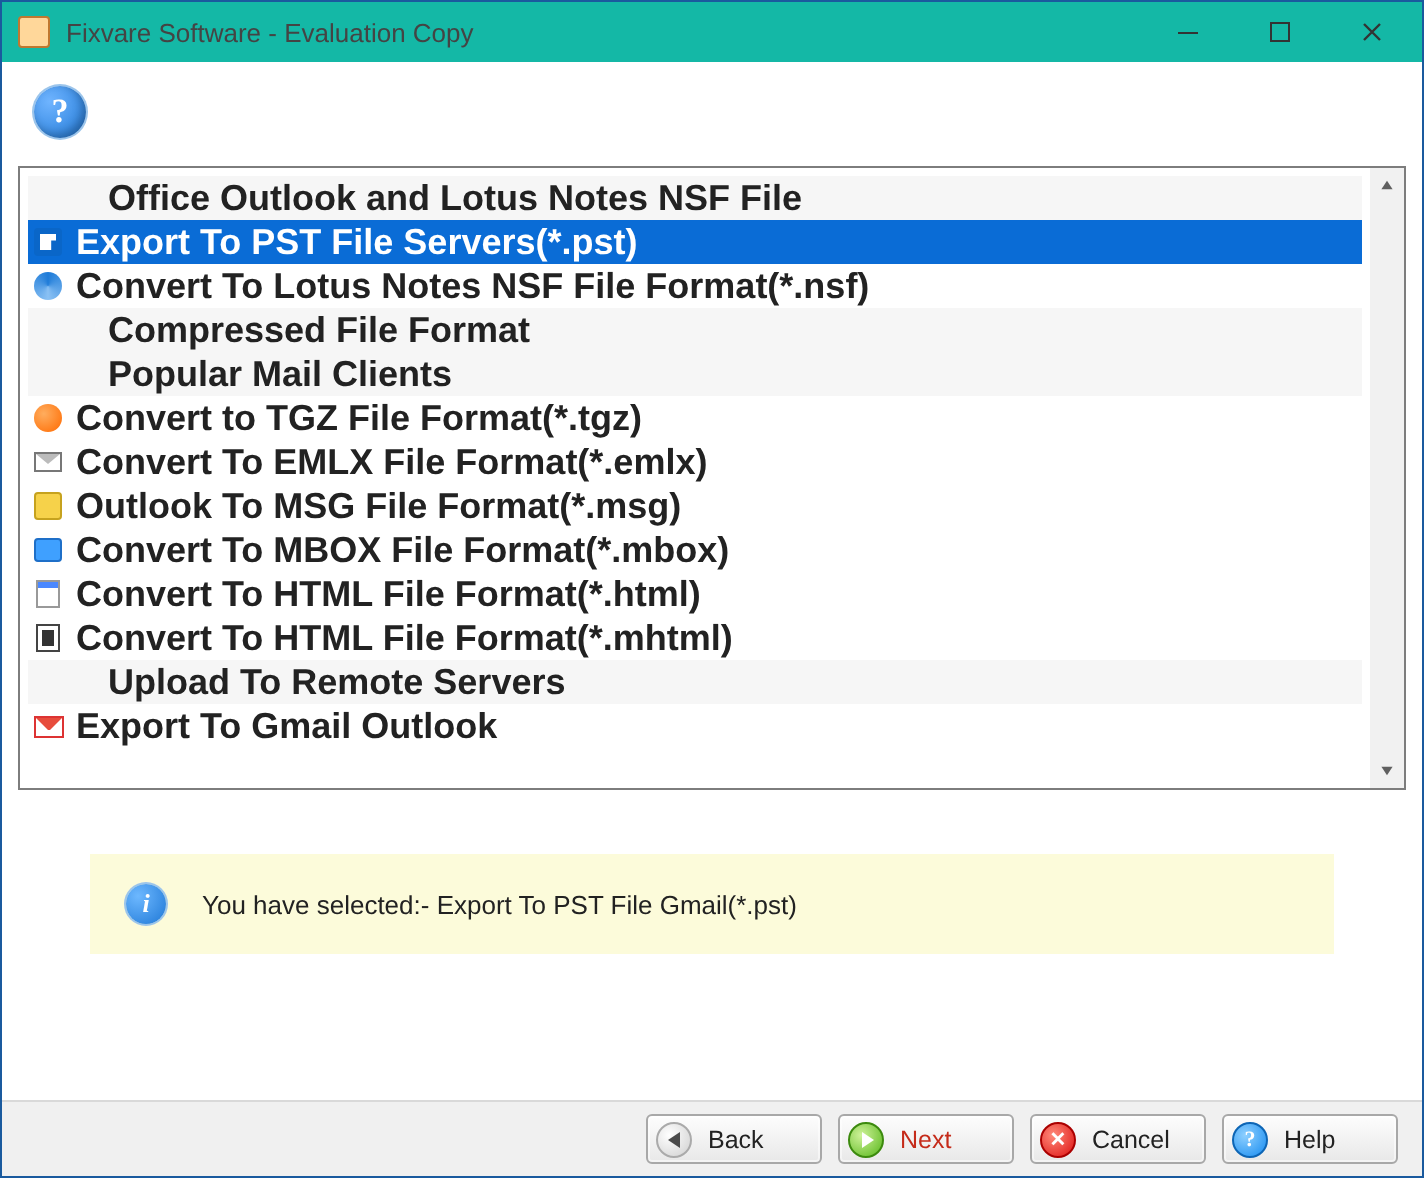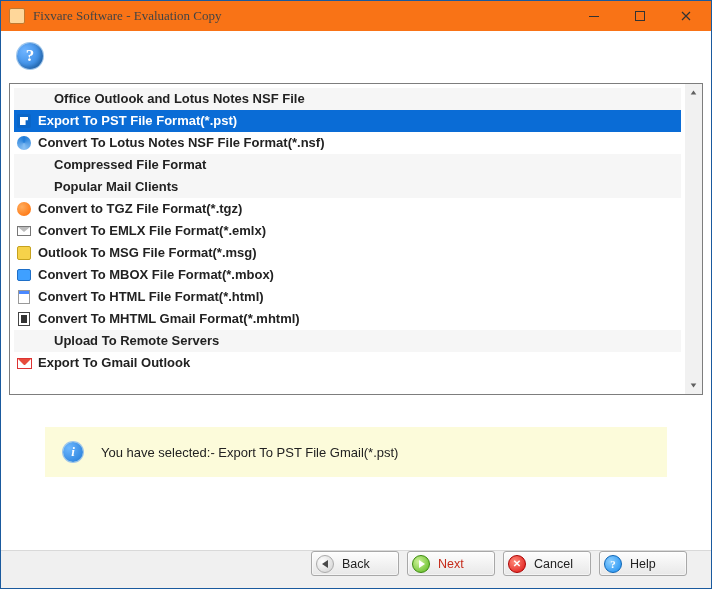--- a/index.html
+++ b/index.html
@@ -20,23 +20,22 @@
     border:1px solid #1a5a9e;
     display:flex;flex-direction:column;
     overflow:hidden;
   }
 
   
   .titlebar{
     height:30px;
     display:flex;align-items:center;
     padding:0 2px 0 8px;
-    background:#f97316;
+    background:#14b8a6;
     color:#444;
-    font-family:Liberation Serif, serif;
   }
   .titlebar .app-icon{
     width:16px;height:16px;margin-right:8px;
     border:1px solid #c07830;background:#ffd79a;border-radius:2px;
     position:relative;
   }
   .titlebar .title-text{flex:0 0 auto;}
   .titlebar .spacer{flex:1;}
   .win-btn{
     width:46px;height:30px;display:flex;align-items:center;justify-content:center;
@@ -77,21 +76,21 @@
     position:absolute;right:0;top:0;bottom:0;width:17px;
     background:#f1f1f1;display:flex;flex-direction:column;align-items:center;
   }
   .scroll-arrow{width:17px;height:17px;display:flex;align-items:center;justify-content:center;}
   .scroll-arrow svg{width:7px;height:7px;fill:#606060;}
   .scroll-track{flex:1;}
   
   .list-inner{margin-right:17px;}
   .row{
     display:flex;align-items:center;height:22px;gap:6px;
-    font-weight:bold;font-size:13px;line-height:22px;
+    font-weight:bold;font-size:18px;line-height:22px;
     padding-left:2px;white-space:nowrap;
   }
   .row .row-icon{width:16px;height:16px;flex:0 0 16px;display:flex;align-items:center;justify-content:center;}
   .row.header{background:#f6f6f6;}
   .row.header .row-icon{visibility:hidden;}
   .row.header .row-label{padding-left:16px;}
   .row.selected{background:var(--selected-bg);color:#fff;}
   .row-label{flex:1;}
   
   
@@ -126,22 +125,22 @@
     background:radial-gradient(circle at 30% 30%,#6db8ff,#1f78d6);
     color:#fff;font-weight:bold;font-style:italic;font-family:Georgia,serif;
     display:flex;align-items:center;justify-content:center;font-size:13px;
     box-shadow:0 0 0 1px #9cc5eb;
   }
   
   
   .button-bar{
     height:38px;background:var(--light-gray);
     border-top:1px solid #d9d9d9;
-    display:flex;justify-content:flex-end;gap:8px;
-    padding:0 24px;
+    display:flex;justify-content:flex-end;align-items:center;gap:8px;
+    padding:0 12px;
   }
   .btn{
     height:25px;min-width:88px;
     border:1px solid var(--btn-border);border-radius:3px;
     background:linear-gradient(#fdfdfd,#e8e8e8);
     display:flex;align-items:center;gap:8px;
     padding:0 12px 0 4px;font-size:12.5px;
     box-shadow:0 0 0 1px rgba(255,255,255,.5) inset;
   }
   .btn .btn-icon{
@@ -188,21 +187,21 @@
   <div class="list-frame">
     <div class="list-inner" id="list-inner">
         <div class="row header">
           <span class="row-icon"></span>
           <span class="row-label">Office Outlook and Lotus Notes NSF File</span>
         </div>
         <div class="row selected">
           <span class="row-icon">
             <span class="ic-pst"></span>
           </span>
-          <span class="row-label">Export To PST File Format(*.pst)</span>
+          <span class="row-label">Export To PST File Servers(*.pst)</span>
         </div>
         <div class="row">
           <span class="row-icon">
             <span class="ic-nsf"></span>
           </span>
           <span class="row-label">Convert To Lotus Notes NSF File Format(*.nsf)</span>
         </div>
         <div class="row header">
           <span class="row-icon"></span>
           <span class="row-label">Compressed File Format</span>
@@ -238,21 +237,21 @@
         <div class="row">
           <span class="row-icon">
             <span class="ic-html"></span>
           </span>
           <span class="row-label">Convert To HTML File Format(*.html)</span>
         </div>
         <div class="row">
           <span class="row-icon">
             <span class="ic-mhtml"></span>
           </span>
-          <span class="row-label">Convert To MHTML Gmail Format(*.mhtml)</span>
+          <span class="row-label">Convert To HTML File Format(*.mhtml)</span>
         </div>
         <div class="row header">
           <span class="row-icon"></span>
           <span class="row-label">Upload To Remote Servers</span>
         </div>
         <div class="row">
           <span class="row-icon">
             <span class="ic-gmail"></span>
           </span>
           <span class="row-label">Export To Gmail Outlook</span>

